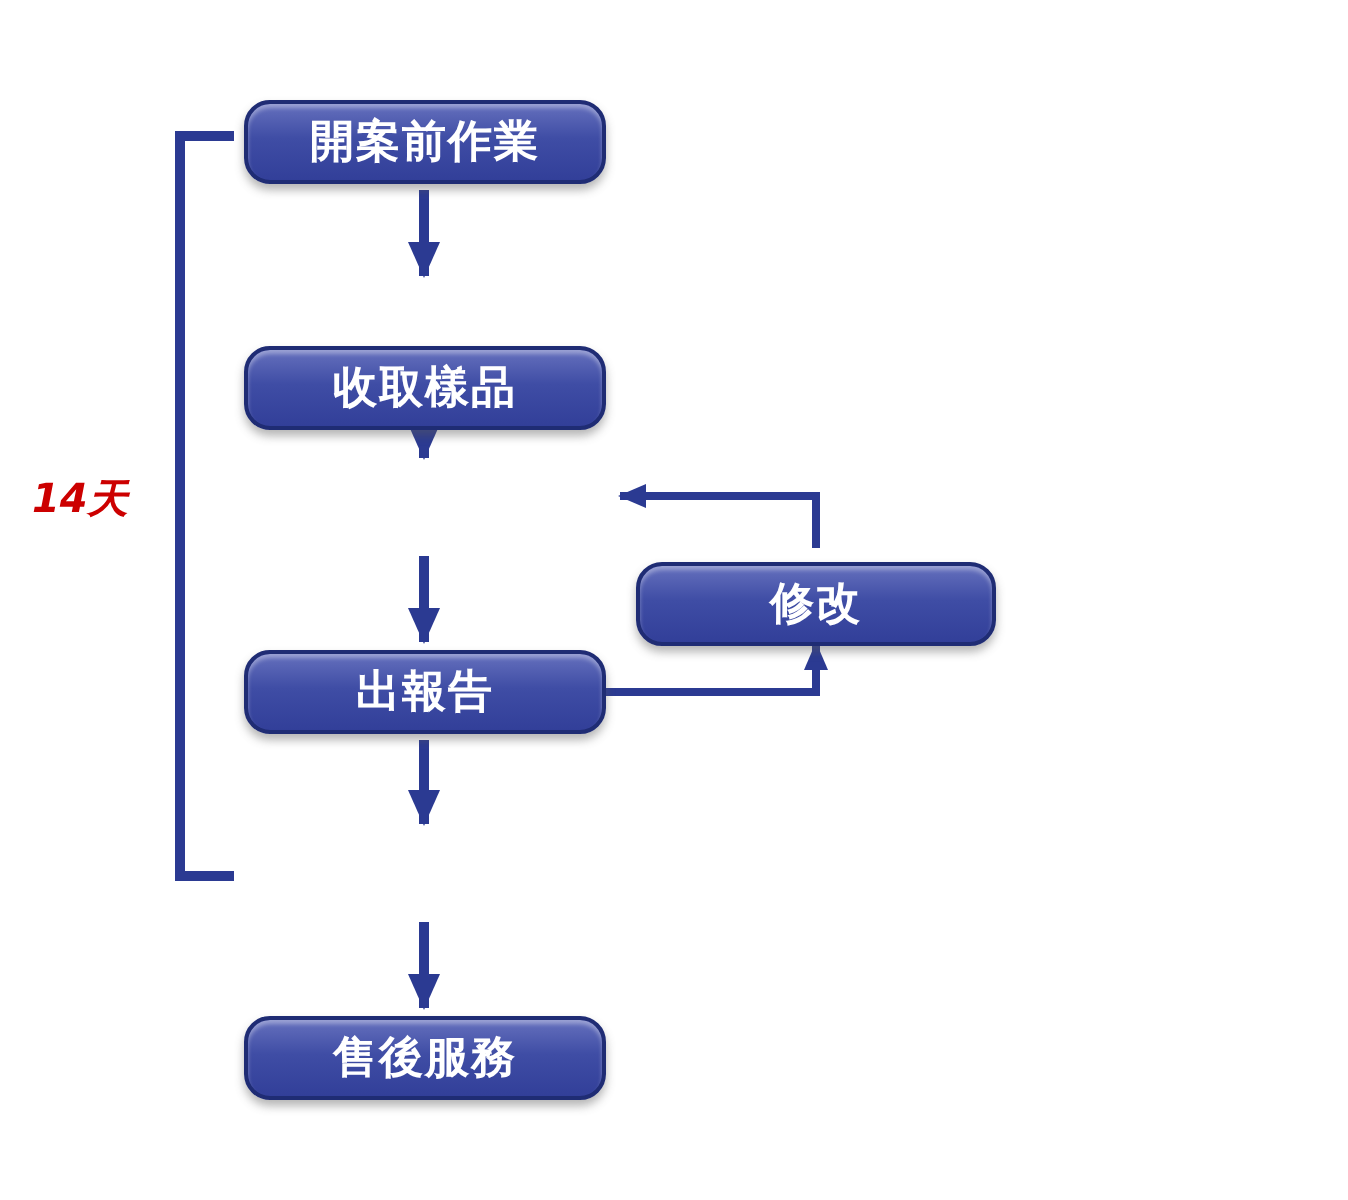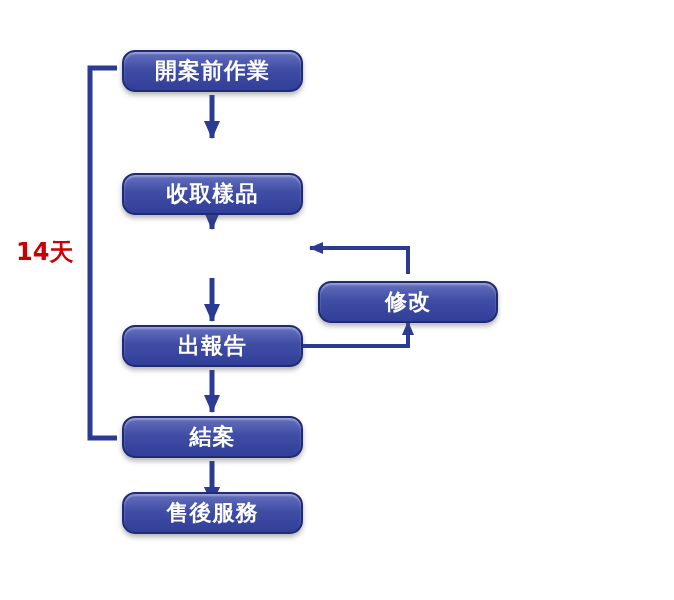--- a/index.html
+++ b/index.html
@@ -60,21 +60,22 @@
   }
   .red-text {
     position: absolute;
     color: var(--annotation-red, #cc0000);
     font-weight: bold;
     white-space: nowrap;
   }
   .duration {
     left: 16px;
     top: 236px;
-    font-size: 24px;
+    font-size: 20px;
+    font-style: italic;
   }
   .note {
     left: 513px;
     top: 258px;
     font-size: 22px;
     line-height: 32px;
   }
 </style>
 </head>
 <body>
@@ -109,25 +110,22 @@
 
   <div class="node" style="left:122px; top:142px;margin-top:31px;">
     <span class="node-label">收取樣品</span>
   </div>
 
 
   <div class="node" style="left:122px; top:325px;">
     <span class="node-label">出報告</span>
   </div>
 
-  <div class="node" style="left:122px; top:416px;">
-    <span class="node-label">結案</span>
-  </div>
 
-  <div class="node" style="left:122px; top:492px;justify-content:center;">
+  <div class="node" style="left:122px; top:508px;justify-content:center;">
     <span class="node-label">售後服務</span>
   </div>
 
   <div class="node" style="left:318px; top:281px; width:180px;">
     <span class="node-label">修改</span>
   </div>
 
   <div class="red-text duration">14天</div>
 
   <div class="red-text note">

